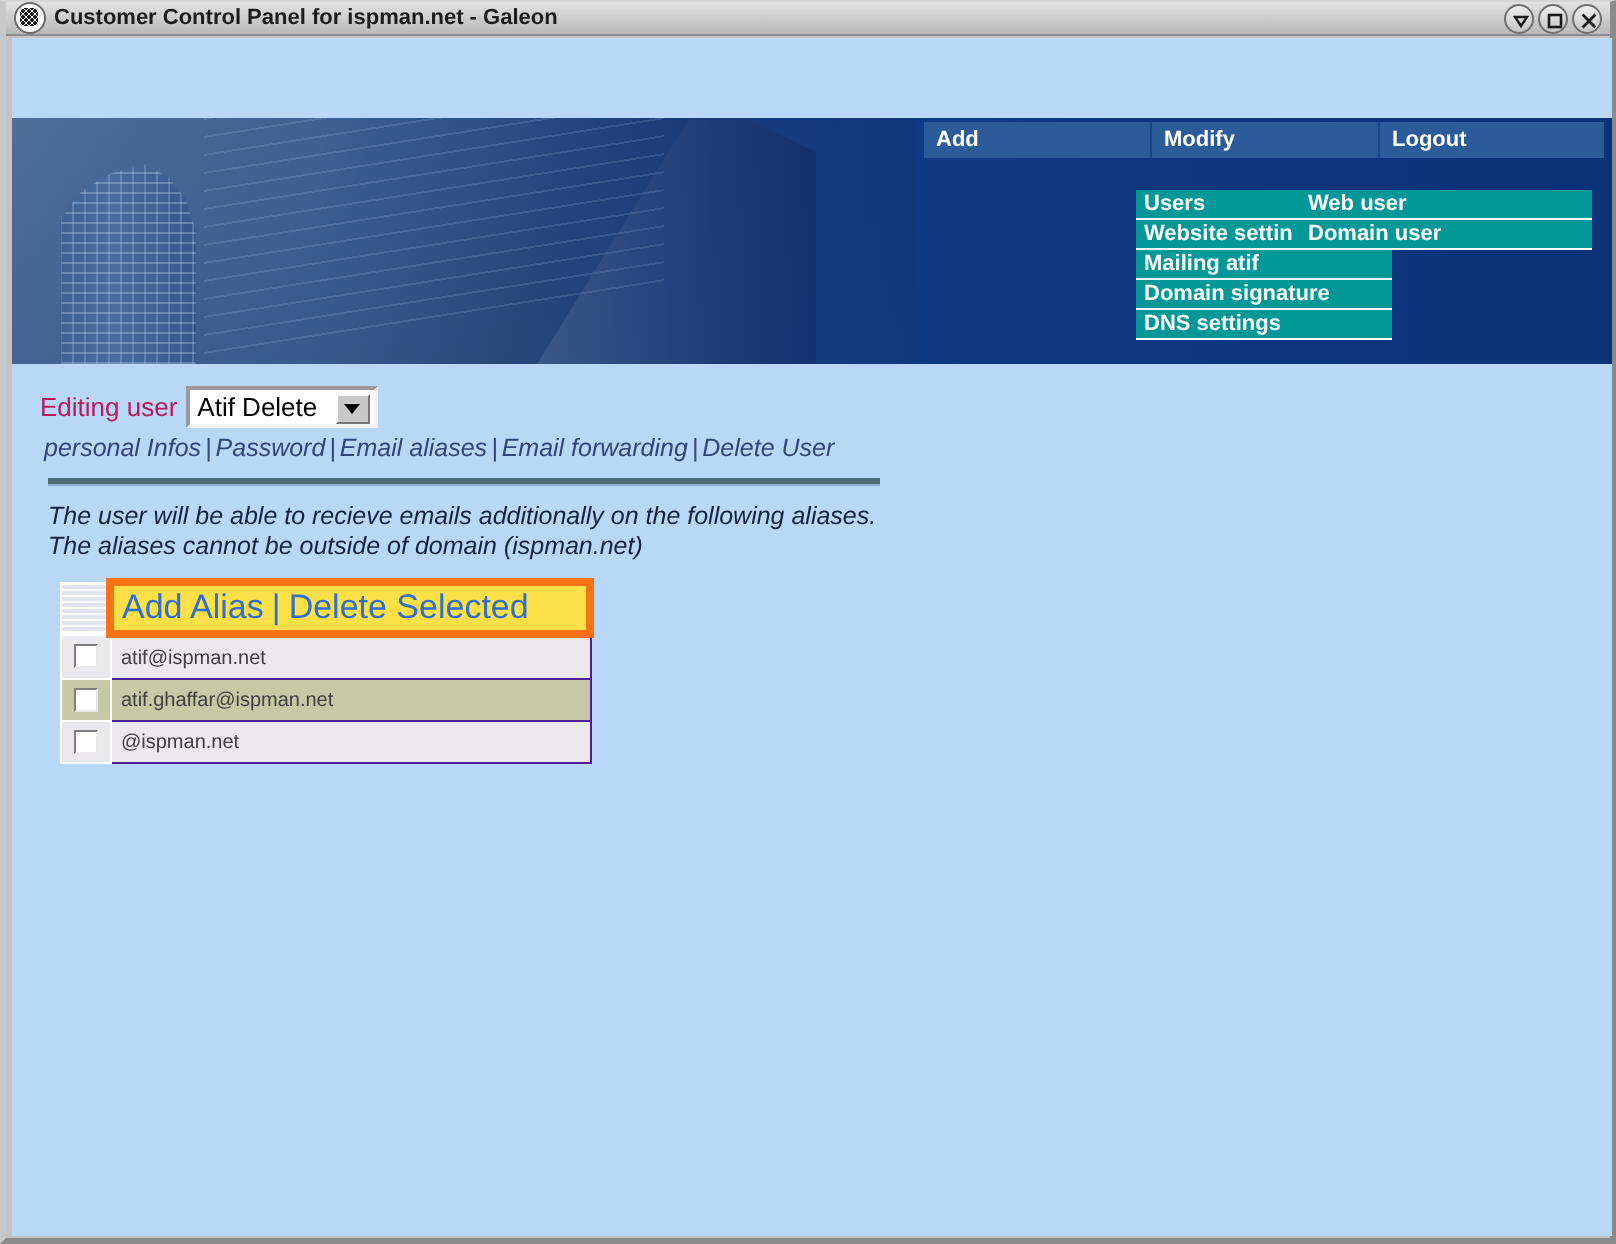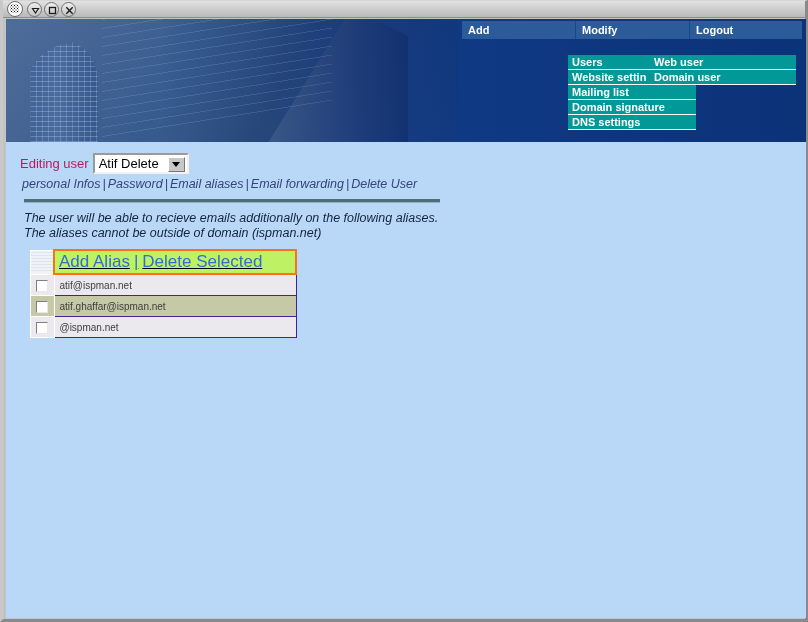--- a/index.html
+++ b/index.html
@@ -100,20 +100,21 @@
     overflow: hidden;
   }
 
   
   .banner {
     position: relative;
     width: 800px;
     height: 123px;
     background: #3b82f6;
     overflow: hidden;
+    margin-top: 40px;
   }
   .banner-photo {
     position: absolute;
     left: 0; top: 0;
     width: 452px; height: 123px;
     background:
       linear-gradient(118deg, rgba(255,255,255,0.16) 0%, rgba(255,255,255,0.02) 38%, rgba(0,0,0,0.10) 60%, rgba(0,0,0,0.02) 100%),
       linear-gradient(to right, #2e5186 0%, #35598d 34%, #2b4f87 56%, #1b4087 78%, #123a82 100%);
   }
   
@@ -318,26 +319,25 @@
   .th-striped {
     width: 22px;
     background-image: repeating-linear-gradient(
       to bottom,
       #ffffff 0px, #ffffff 1px,
       #dfe4ee 1px, #dfe4ee 3px);
     border: 1px solid #ffffff;
     height: 22px;
   }
   .th-actions {
-    background: #bef264;
-    border: 2px solid #f97316;
+    background: #fde047;
+    border: 4px solid #f97316;
     height: 22px;
     padding-left: 4px !important;
     white-space: nowrap;
-    text-decoration: underline;
   }
   .th-actions a {
     color: #2e6fd0;
     font-size: 17px;
     text-decoration: none;
   }
   .th-actions .bar {
     color: #2e6fd0;
     font-size: 17px;
     padding: 0 4px;
@@ -372,20 +372,21 @@
     vertical-align: middle;
   }
 </style>
 </head>
 <body>
 
 <div class="window">
 
   <div class="titlebar">
     <div class="app-icon"></div>
+    <div class="title-text">Customer Control Panel for ispman.net - Galeon</div>
     <div class="win-buttons">
       <div class="win-btn">
         <svg width="13" height="13" viewBox="0 0 13 13">
             <path d="M3.5 4.5 H9.5 L6.5 9 Z" fill="none" stroke="#1b1b1b" stroke-width="1.2"></path>
           </svg>
       </div>
       <div class="win-btn">
         <svg width="13" height="13" viewBox="0 0 13 13">
             <rect x="3.5" y="3.5" width="6" height="6" fill="none" stroke="#1b1b1b" stroke-width="1.3"></rect>
           </svg>
@@ -411,21 +412,21 @@
 
       <div class="navbar">
         <div class="nav-cell nav-add">Add</div>
         <div class="nav-cell nav-modify">Modify</div>
         <div class="nav-cell nav-logout">Logout</div>
       </div>
 
       <div class="dropdown">
         <div class="drop-item">Users</div>
         <div class="drop-item">Website settin</div>
-        <div class="drop-item">Mailing list</div>
+        <div class="drop-item">Mailing atif</div>
         <div class="drop-item">Domain signature</div>
         <div class="drop-item">DNS settings</div>
       </div>
 
       <div class="submenu">
         <div class="sub-item">Web user</div>
         <div class="sub-item">Domain user</div>
       </div>
     </div>
 

